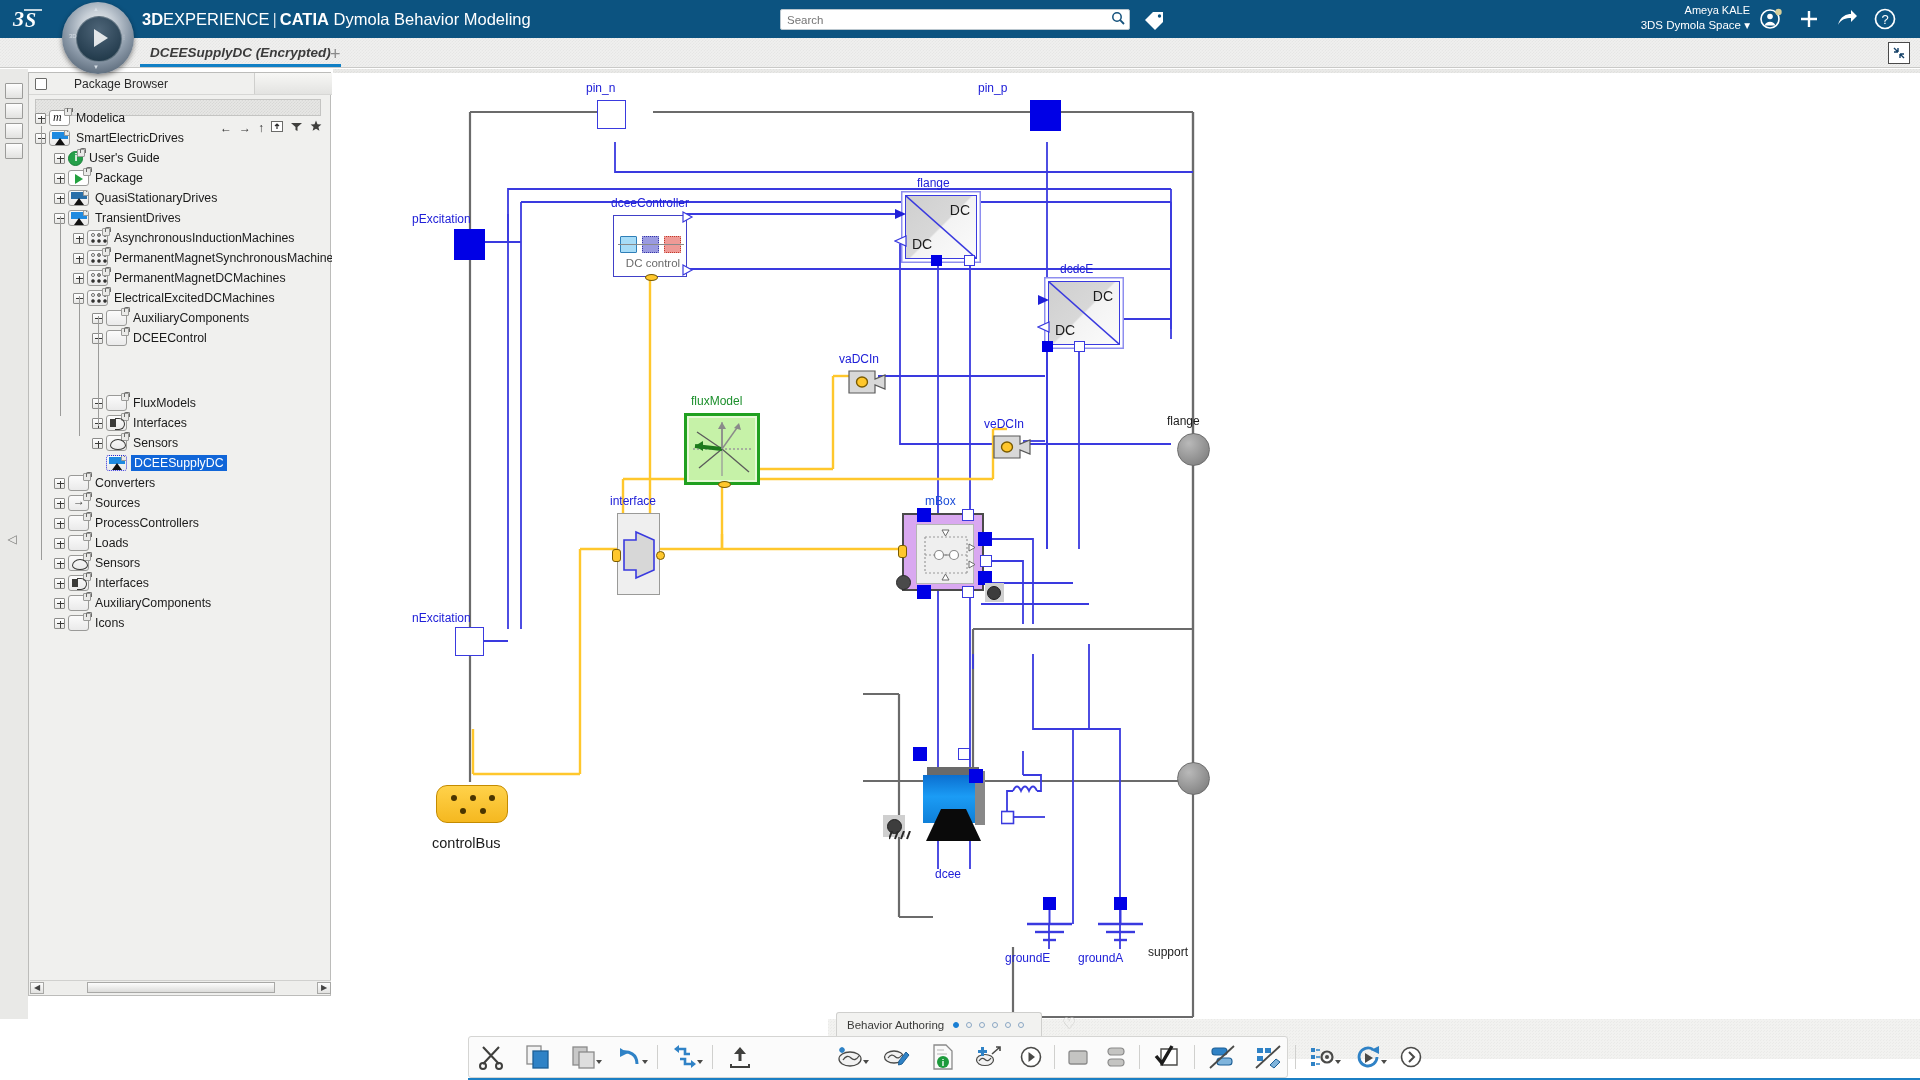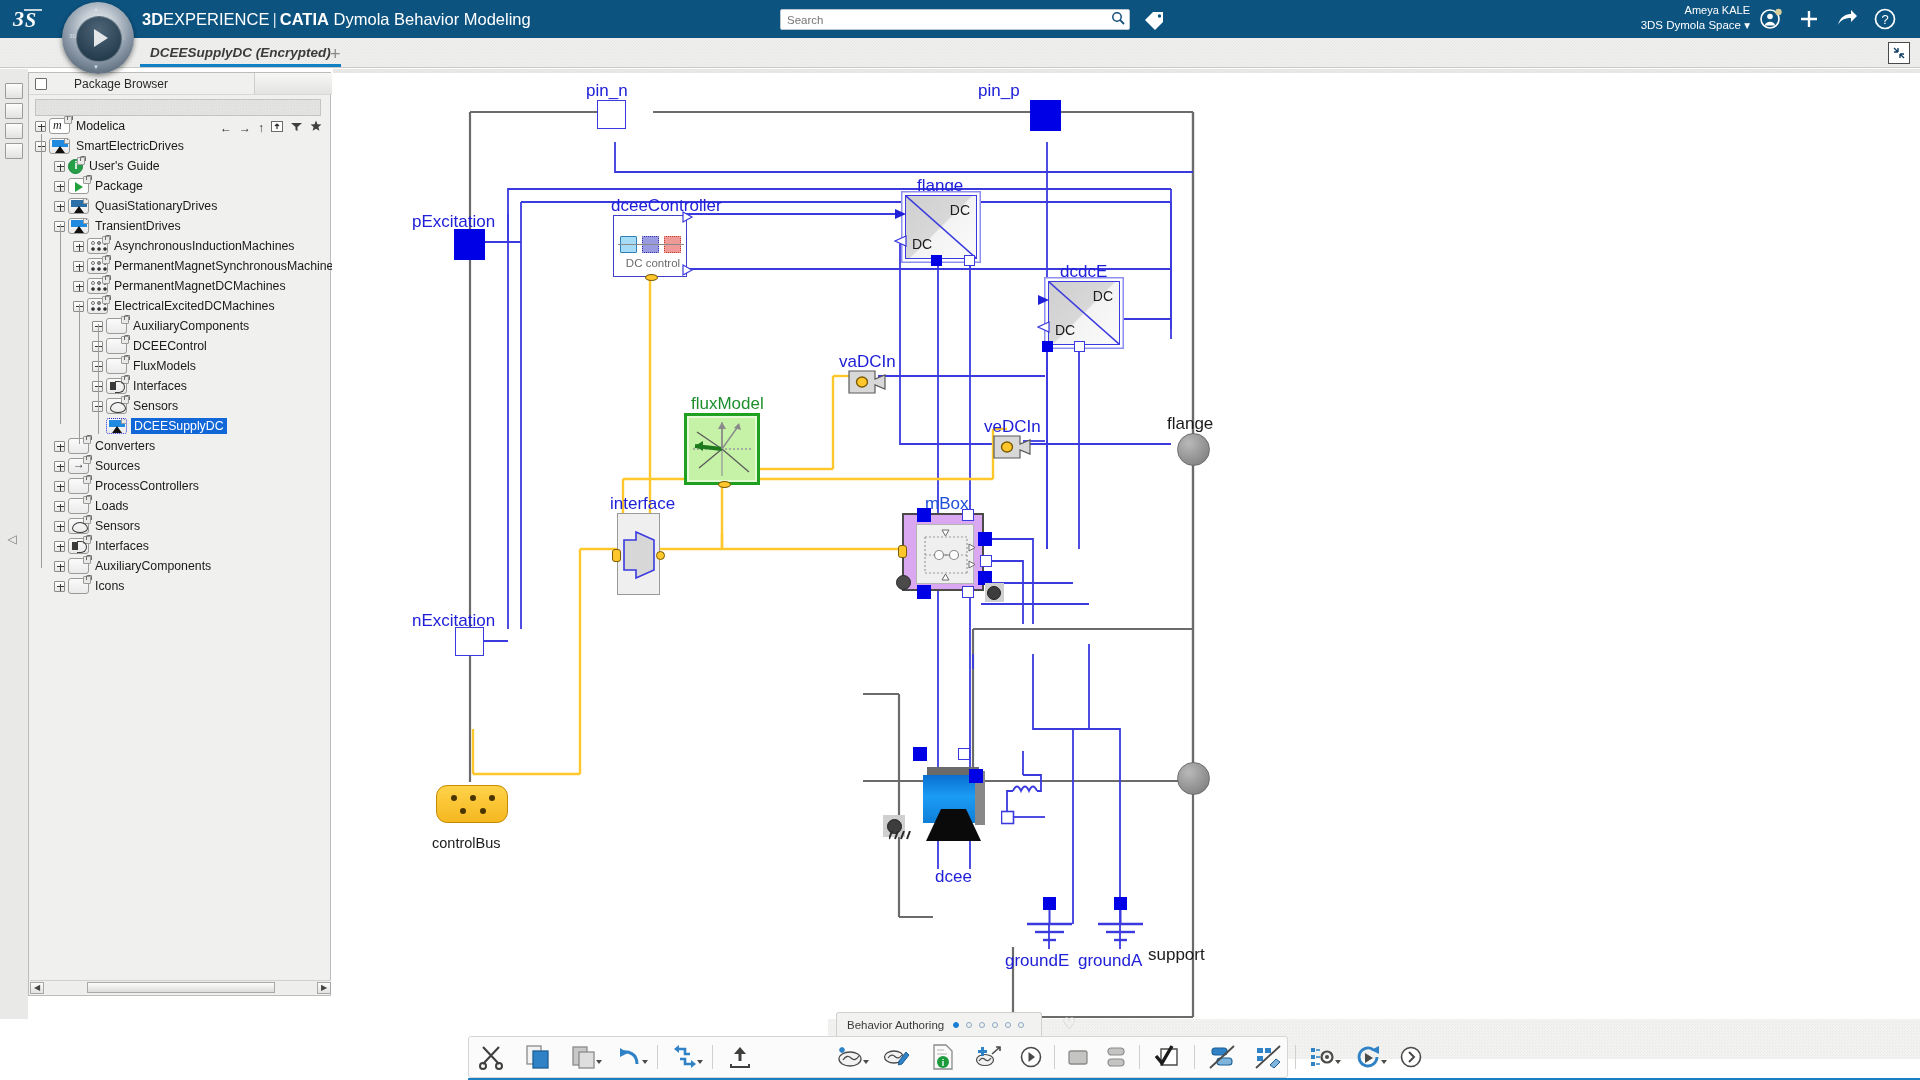--- a/index.html
+++ b/index.html
@@ -124,21 +124,21 @@
     position:absolute; left:6px; top:26px; width:286px; height:17px;
     background:#e7e7e5; border:1px solid #c4c4c2;
     background-image:
       linear-gradient(45deg, rgba(0,0,0,0.05) 25%, transparent 25%, transparent 75%, rgba(0,0,0,0.05) 75%),
       linear-gradient(45deg, rgba(0,0,0,0.05) 25%, transparent 25%, transparent 75%, rgba(0,0,0,0.05) 75%);
     background-size:3px 3px; background-position:0 0,1.5px 1.5px;
   }
   #nav-icons{ position:absolute; right:8px; top:47px; display:flex; gap:7px; align-items:center; }
   .nav-i{ font-size:12px; color:#2f2f2f; }
 
-  #tree{ position:absolute; left:0; top:43px; width:303px; height:842px; overflow:hidden; }
+  #tree{ position:absolute; left:0; top:35px; width:303px; height:842px; overflow:hidden; }
   .trow{
     position:relative; height:20px; display:flex; align-items:center;
     font-size:12.3px; color:#1b1b1b; white-space:nowrap;
   }
   .tog{
     width:11px;height:11px;border:1px solid #8d8d8b;background:linear-gradient(#ffffff,#e6e6e4);
     border-radius:1px; position:relative; flex:0 0 auto; margin-right:3px;
   }
   .tog:before{content:"";position:absolute;left:2px;top:4.5px;width:7px;height:1.4px;background:#3a3a38;}
   .tog.plus:after{content:"";position:absolute;left:4.5px;top:2px;width:1.4px;height:7px;background:#3a3a38;}
@@ -200,21 +200,21 @@
   #canvas-top-shade{
     position:absolute; left:0; top:0; width:1587px; height:4px;
     background:#e9e9e7;
     background-image:
       linear-gradient(45deg, rgba(0,0,0,0.04) 25%, transparent 25%, transparent 75%, rgba(0,0,0,0.04) 75%);
     background-size:3px 3px;
   }
   #diagram{ position:absolute; left:0; top:0; width:1587px; height:950px; }
   svg#wires{ position:absolute; left:0; top:0; }
   .cmplabel{
-    position:absolute; font-size:17px; color:#2020d8;
+    position:absolute; font-size:12px; color:#2020d8;
     font-family:"Liberation Sans",sans-serif; white-space:nowrap;
   }
   .cmplabel.black{ color:#1b1b1b; }
   .cmplabel.magenta{ color:#1d4ed8; }
   .cmplabel.green{ color:#1c8f2c; }
 
   .port-filled{ position:absolute; background:#0000e6; }
   .port-open{ position:absolute; background:#ffffff; border:1.6px solid #3a3adf; }
 
   .conv-box{
@@ -528,21 +528,21 @@
         </span>
         <span class="tlabel">AuxiliaryComponents</span>
       </div>
       <div class="trow" style="padding-left: 63px;">
         <span class="tog plus"></span>
         <span class="ico pkg">
           <span class="lockbadge"></span>
         </span>
         <span class="tlabel">DCEEControl</span>
       </div>
-      <div class="trow" style="padding-left: 63px;">
+      <div class="trow" style="padding-left: 63px; margin-top: 45px;">
         <span class="tog plus"></span>
         <span class="ico pkg">
           <span class="lockbadge"></span>
         </span>
         <span class="tlabel">FluxModels</span>
       </div>
       <div class="trow" style="padding-left: 63px;">
         <span class="tog plus"></span>
         <span class="ico iface">
           <span class="lockbadge"></span>

